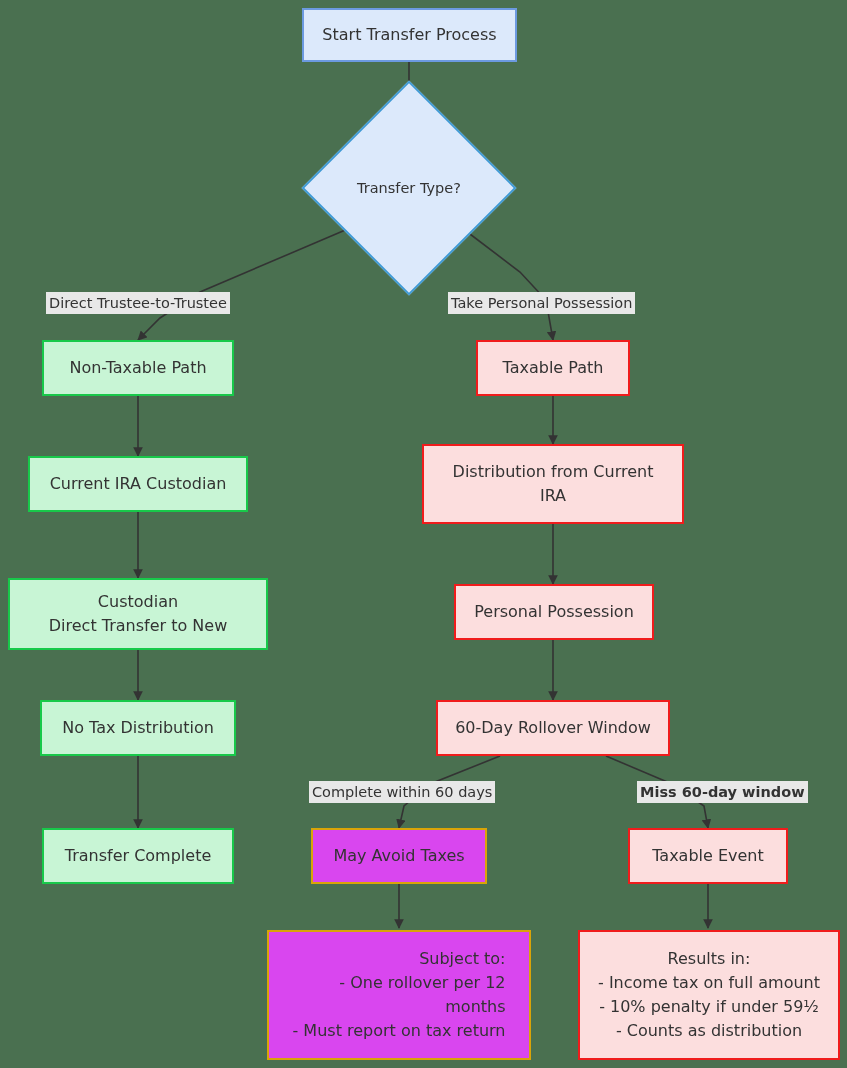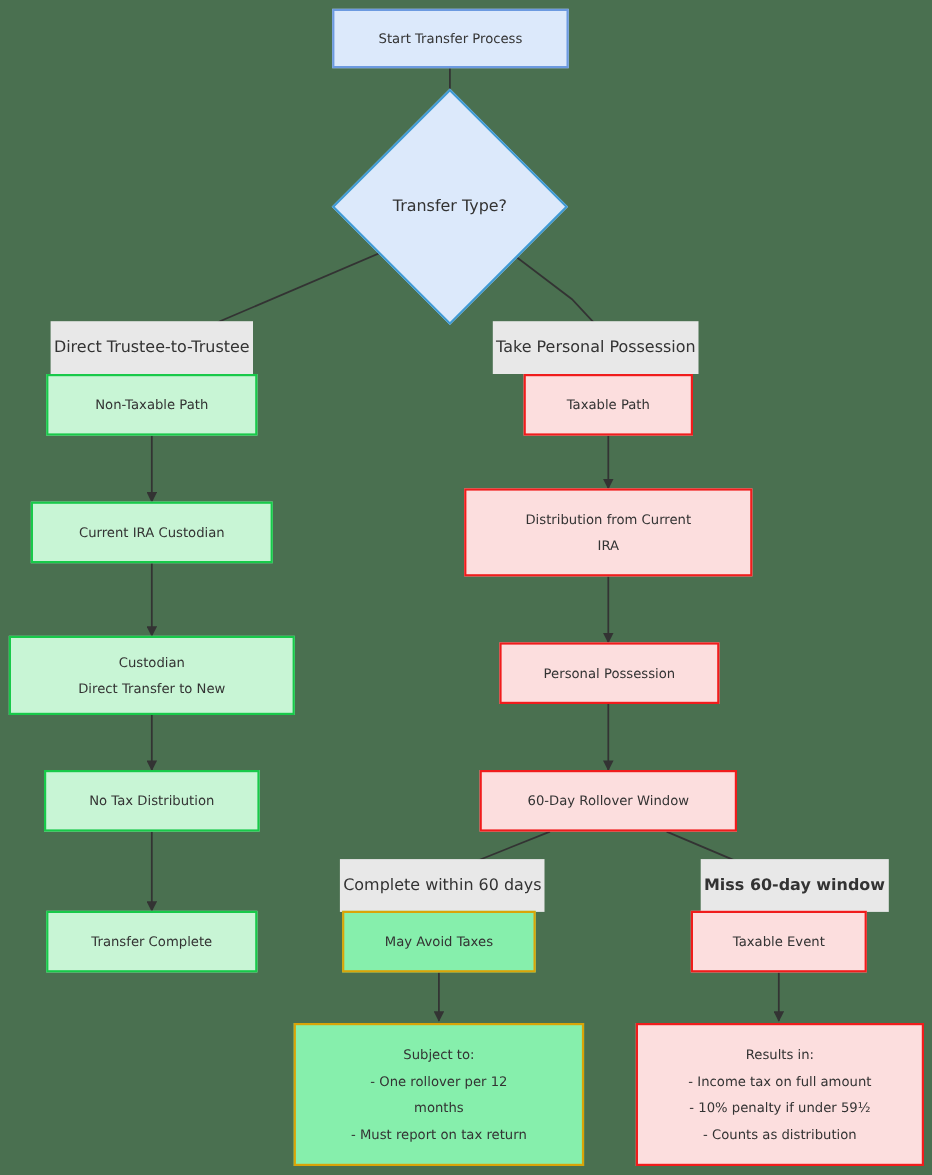--- a/index.html
+++ b/index.html
@@ -26,42 +26,43 @@
     height: 1068px;
     pointer-events: none;
   }
   .node {
     position: absolute;
     box-sizing: border-box;
     display: flex;
     align-items: center;
     justify-content: center;
     text-align: center;
-    font-size: 12px;
+    font-size: 16px;
     line-height: 24px;
     color: #333333;
     padding: 4px 10px;
     border-style: solid;
     border-width: 2px;
   }
   .n-blue {
     background: #dce9fb;
     border-color: #6c9ae0;
   }
   .n-green {
     background: #c8f5d5;
     border-color: #18c94a;
   }
   .n-pink {
     background: #fcdede;
     border-color: #f01c1c;
   }
   .n-yellow {
-    background: #86efac;
+    background: #d946ef;
     border-color: #d9a408;
+    text-align: right;
   }
   .diamond {
     position: absolute;
     width: 152px;
     height: 152px;
     background: #dce9fb;
     border: 2px solid #3f9ad4;
     transform: rotate(45deg);
     box-sizing: border-box;
   }
@@ -73,21 +74,21 @@
     font-size: 14.5px;
     color: #333333;
     white-space: nowrap;
   }
   .edge-label {
     position: absolute;
     background: #e8e8e8;
     color: #333333;
     font-size: 14.5px;
     line-height: 20px;
-    padding: 14px 3px;
+    padding: 1px 3px;
     white-space: nowrap;
     box-sizing: border-box;
   }
   .nline { display: block; }
 </style>
 </head>
 <body>
 
 <div id="canvas">
 

